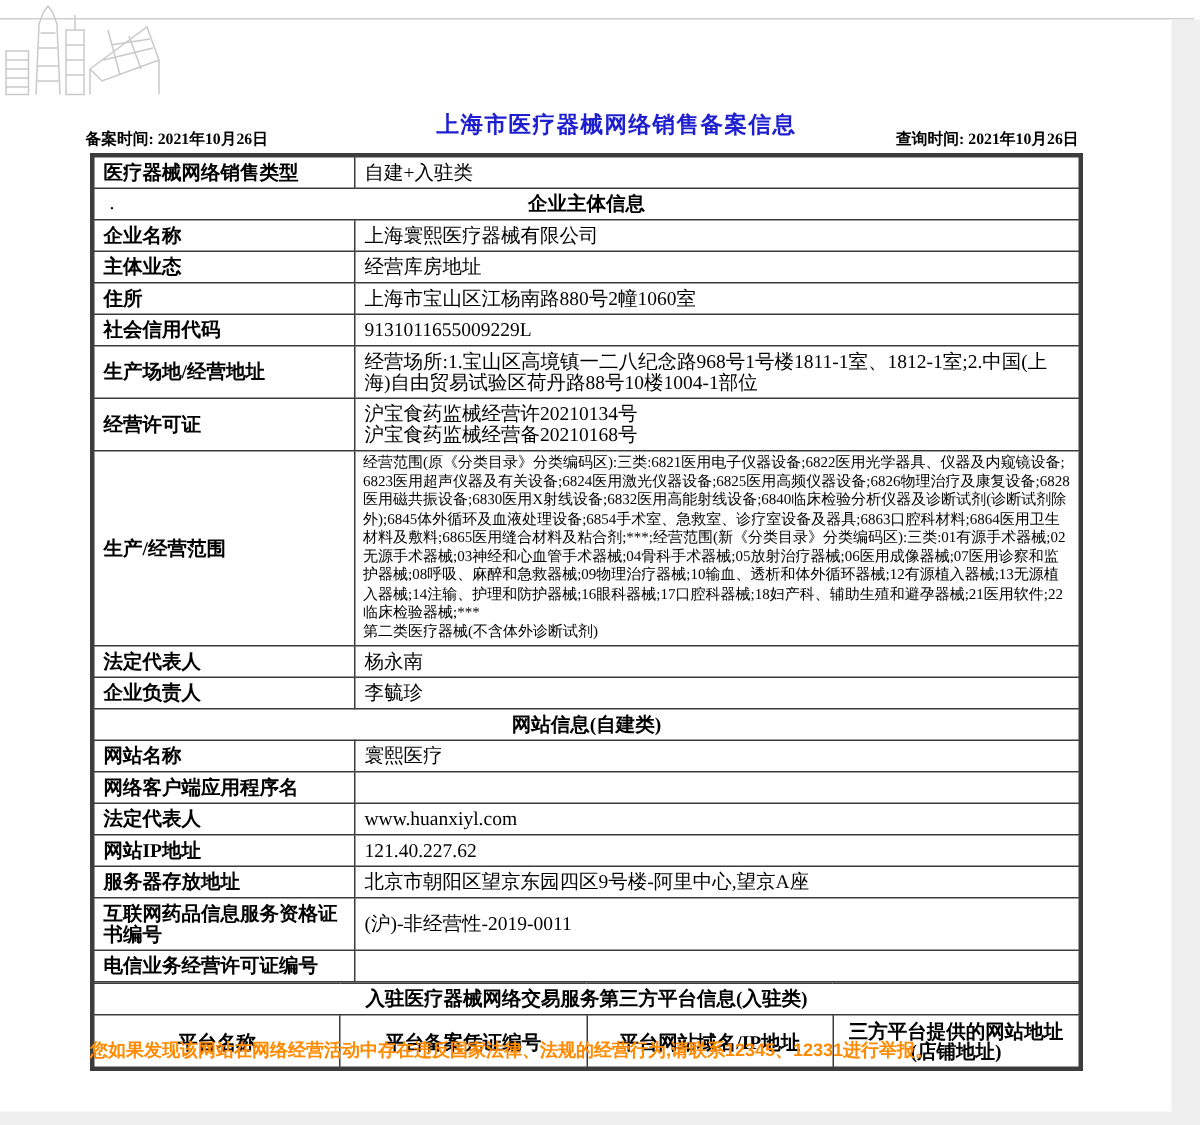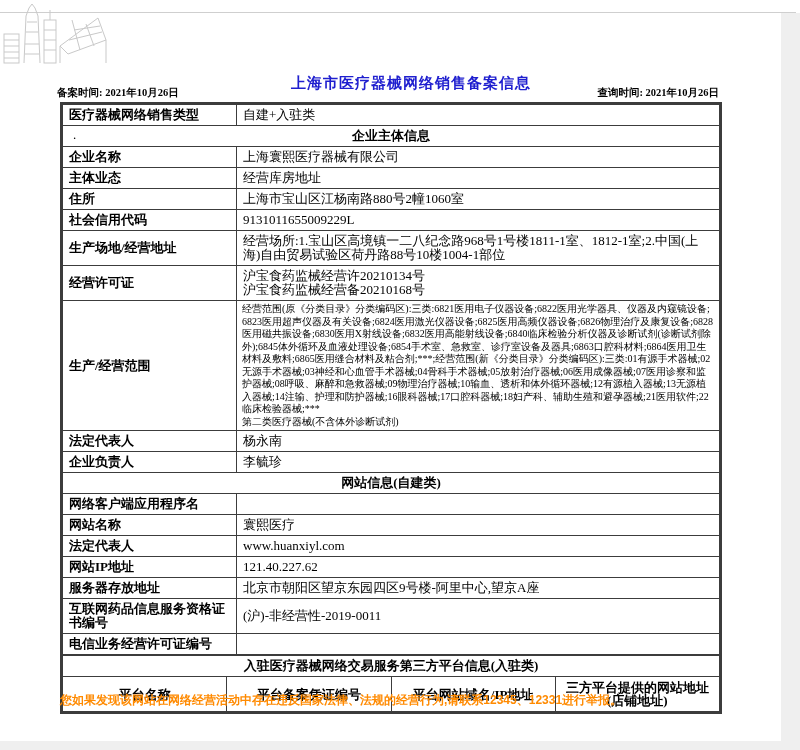--- a/index.html
+++ b/index.html
@@ -147,26 +147,26 @@
           <td class="value">杨永南</td>
         </tr>
         <tr>
           <td class="label">企业负责人</td>
           <td class="value">李毓珍</td>
         </tr>
         <tr>
           <td colspan="2" class="section"><span>网站信息(自建类)</span></td>
         </tr>
         <tr>
+          <td class="label">网站名称</td>
+          <td class="value">寰熙医疗</td>
+        </tr>
+        <tr>
           <td class="label">网络客户端应用程序名</td>
           <td class="value"></td>
-        </tr>
-        <tr>
-          <td class="label">网站名称</td>
-          <td class="value">寰熙医疗</td>
         </tr>
         <tr>
           <td class="label">法定代表人</td>
           <td class="value">www.huanxiyl.com</td>
         </tr>
         <tr>
           <td class="label">网站IP地址</td>
           <td class="value">121.40.227.62</td>
         </tr>
         <tr>

